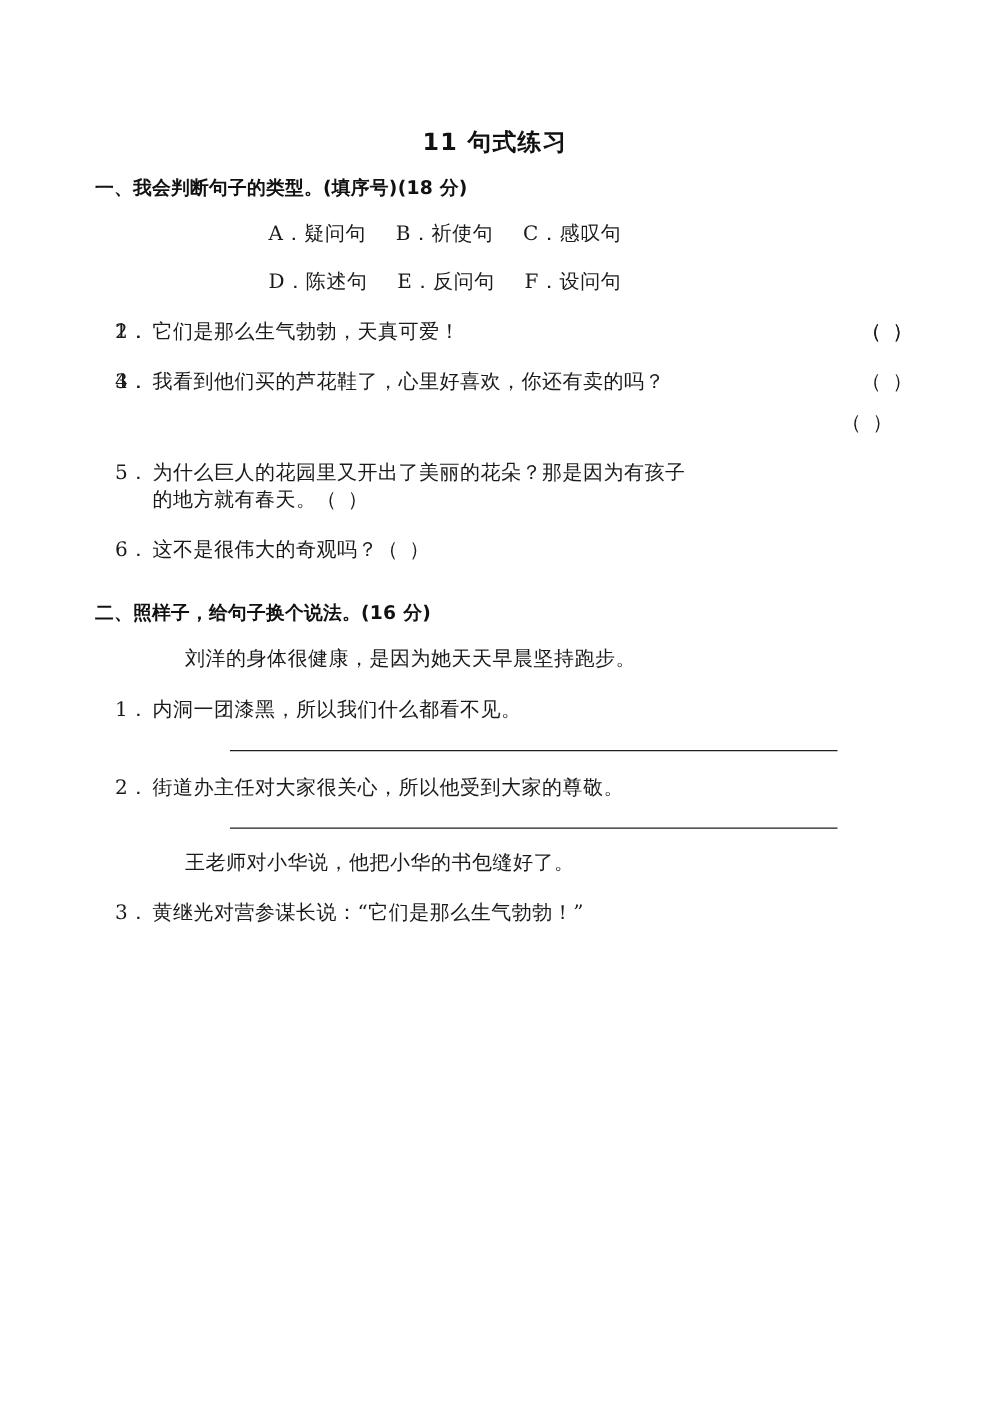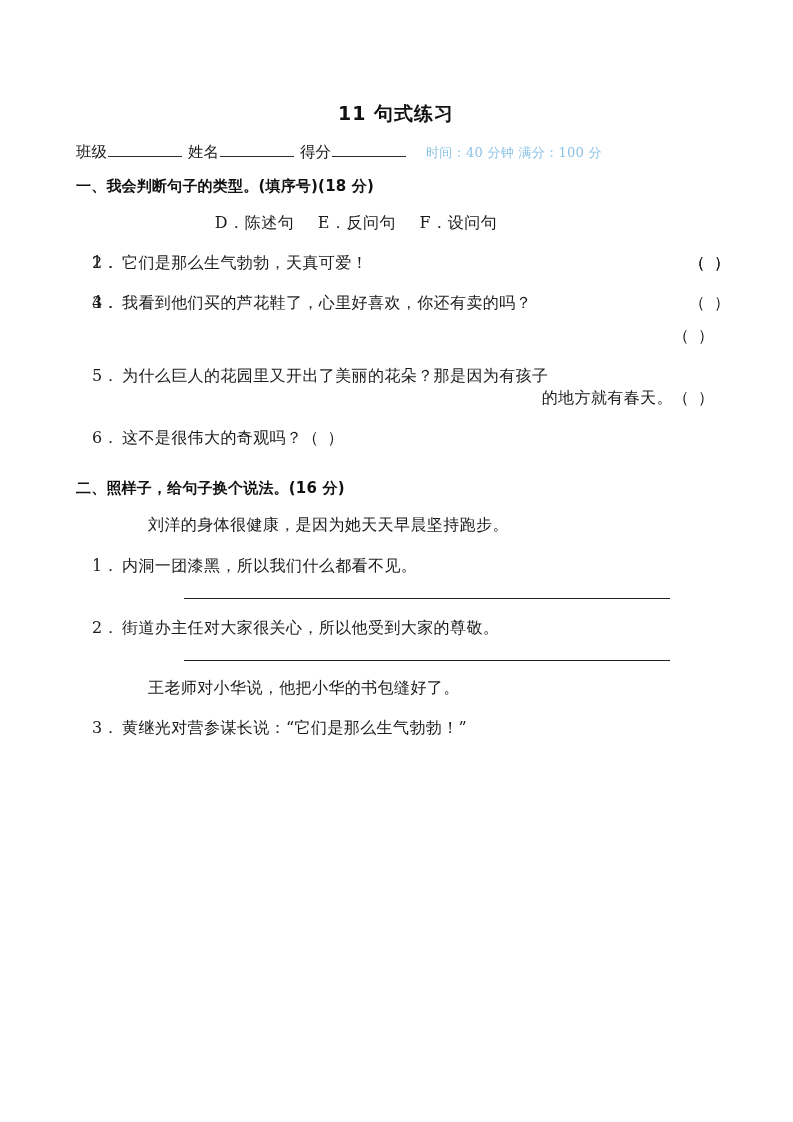--- a/index.html
+++ b/index.html
@@ -111,21 +111,21 @@
     letter-spacing: 2px;
   }
   .paren-line {
     text-align: right;
     padding-right: 0px;
     margin-top: 12px;
     font-size: 16px;
     letter-spacing: 2px;
   }
   .q .inline-paren { letter-spacing: 2px; }
-  .q .cont { display: block; text-align: right; }
+  .q .cont { display: block; }
 
   
   .example {
     font-size: 16px;
     margin-top: 17px;
     padding-left: 46px;
     letter-spacing: 0.4px;
     line-height: 1.4;
   }
   .example.answer { padding-left: 72px; margin-top: 16px; }
@@ -149,38 +149,28 @@
   }
 </style>
 </head>
 <body>
 
 <div class="page">
   <div class="content">
 
     <h1 class="doc-title">11 句式练习</h1>
 
-    <div class="info-row">
-      <span class="info-field">
-        <span class="info-label">班级</span>
-        <span class="info-blank"></span>
-      </span>
-      <span class="info-field">
-        <span class="info-label">姓名</span>
-        <span class="info-blank"></span>
-      </span>
-      <span class="info-field">
-        <span class="info-label">得分</span>
-        <span class="info-blank"></span>
-      </span>
-      <span class="info-meta">时间：40 分钟 满分：100 分</span>
-    </div>
 
     <div class="sec-head">一、我会判断句子的类型。(填序号)(18 分)</div>
 
+    <div class="opt-row">
+      <span class="opt">A．疑问句</span>
+      <span class="opt">B．祈使句</span>
+      <span class="opt">C．感叹句</span>
+    </div>
     <div class="opt-row">
       <span class="opt">D．陈述句</span>
       <span class="opt">E．反问句</span>
       <span class="opt">F．设问句</span>
     </div>
 
     <div class="q">
       <span class="num">1．</span>
       <span class="paren-right">（    ）</span>
     </div>

